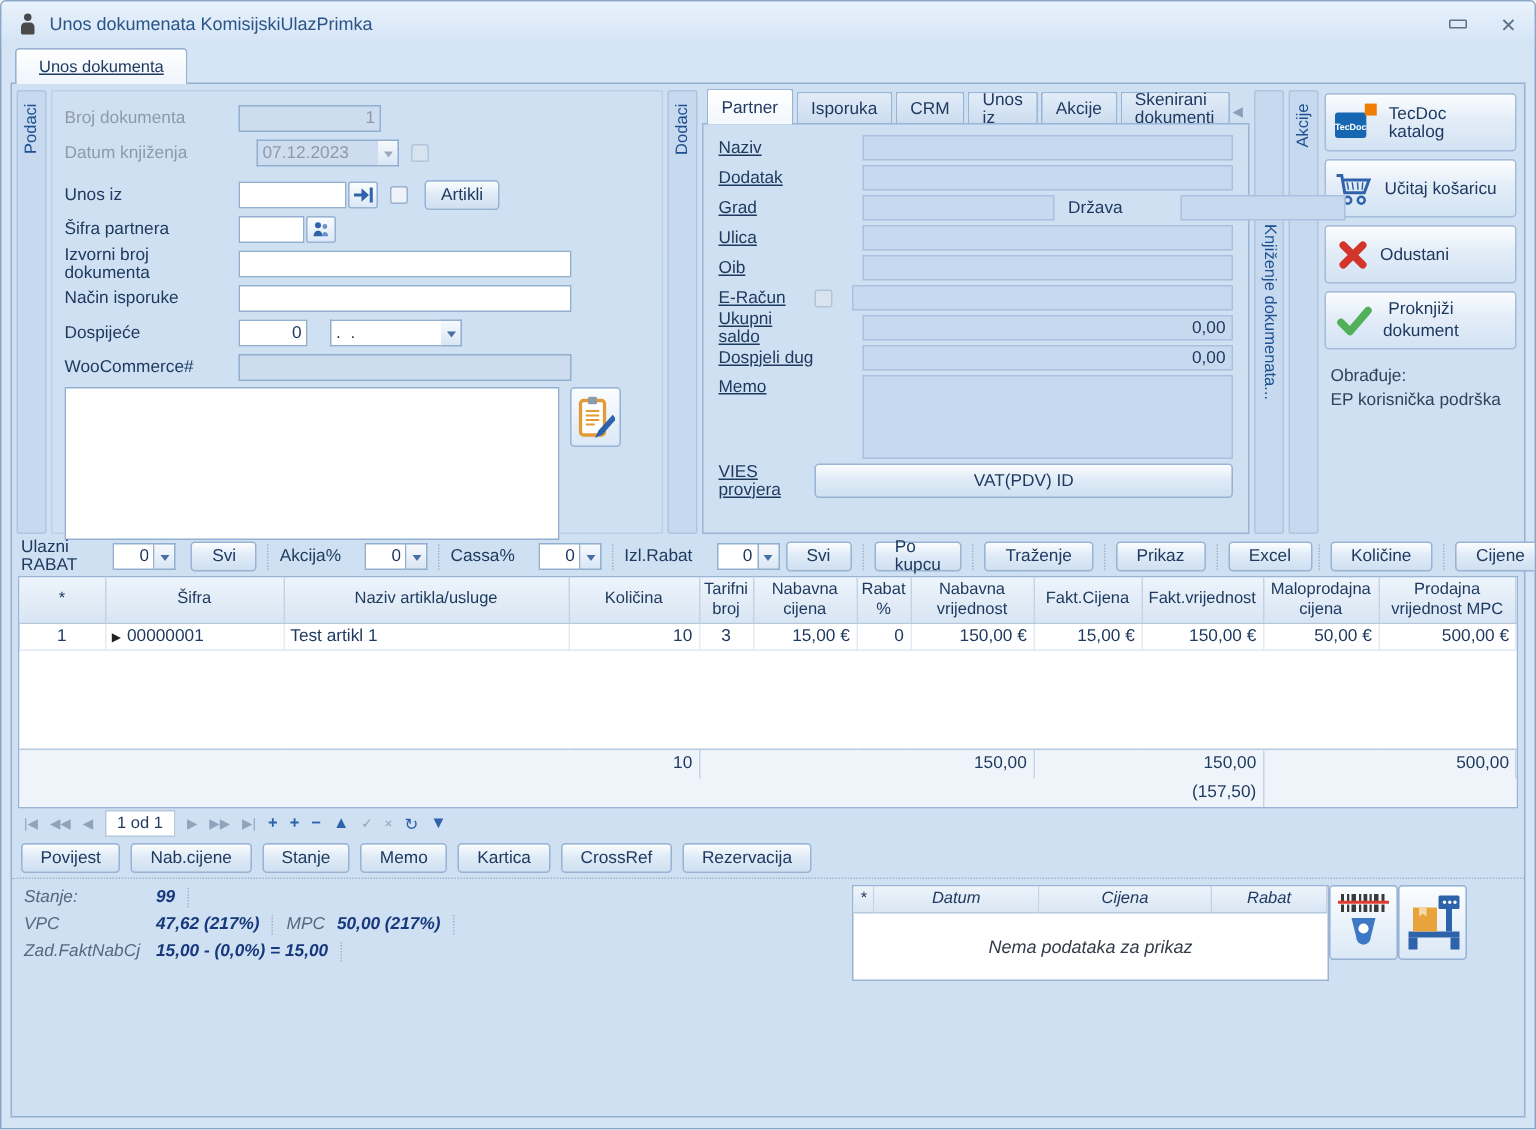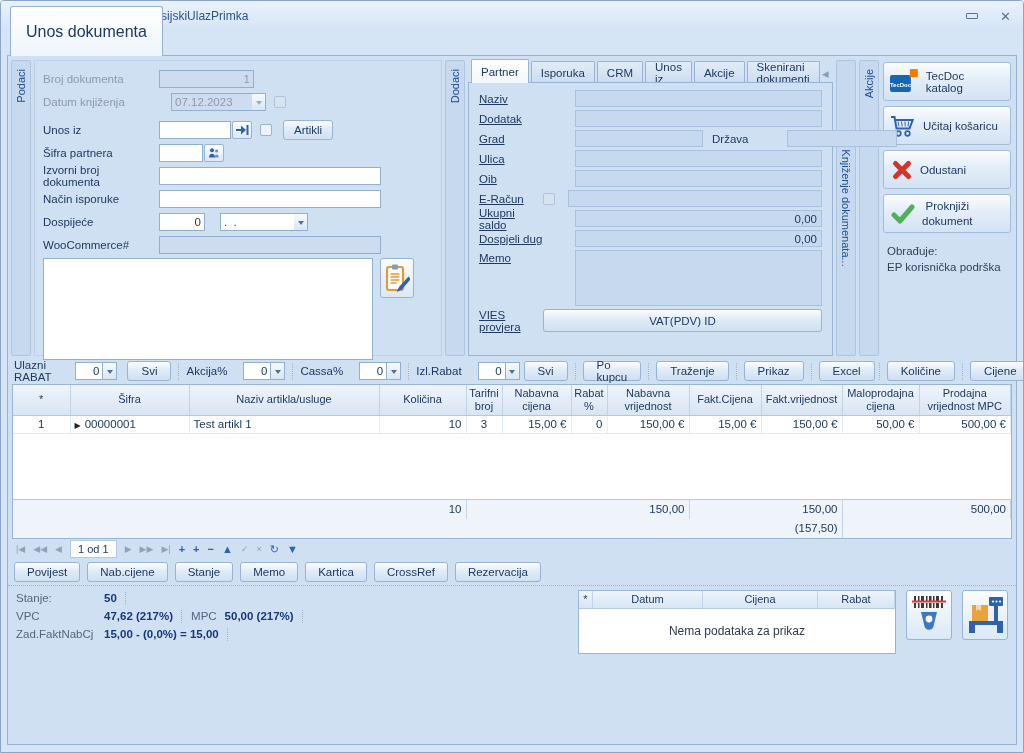--- a/index.html
+++ b/index.html
@@ -10,23 +10,23 @@
             background:linear-gradient(#e9f2fc,#d3e3f5);}
   .app-icon{width:11px;height:15px;position:relative;flex:0 0 auto;}
   .app-icon::before{content:"";position:absolute;left:3px;top:0;width:5px;height:5px;border-radius:50%;background:#4a4a4a;}
   .app-icon::after{content:"";position:absolute;left:1px;top:6px;width:9px;height:8px;border-radius:3px 3px 1px 1px;background:#4a4a4a;}
   .title{font-size:12px;color:#2a5586;}
   .winbtns{margin-left:auto;display:flex;gap:22px;align-items:center;color:#5d7288;}
   .minbtn{width:10px;height:4px;border:1px solid #5d7288;border-radius:1px;}
   .closebtn{font-size:13px;line-height:1;}
   
   .tabrow{height:25px;display:flex;align-items:flex-end;padding-left:9px;}
-  .main-tab{height:23px;padding:13px 15px;display:flex;align-items:center;font-size:16px;
+  .main-tab{height:23px;padding:0 15px;display:flex;align-items:center;font-size:11px;
             background:linear-gradient(#ffffff,#eef5fc);border:1px solid #97b1cf;border-bottom:none;
-            border-radius:3px 3px 0 0;position:relative;z-index:2;}
+            border-radius:3px 3px 0 0;position:relative;z-index:2;text-decoration:underline;}
   .page{position:absolute;top:54px;left:6px;right:6px;bottom:7px;border:1px solid #97b1cf;
         background:#cfe0f2;display:flex;flex-direction:column;z-index:1;}
   
   .vstrip{width:18px;background:#c6d9ee;border:1px solid #aec5e0;border-radius:2px;position:relative;flex:0 0 auto;}
   .vstrip .vtxt{position:absolute;left:50%;font-size:11px;color:#1d4f91;white-space:nowrap;}
   .vtxt.up{top:8px;writing-mode:vertical-rl;transform:translateX(-50%) rotate(180deg);}
   .vtxt.down{top:50%;writing-mode:vertical-rl;transform:translate(-50%,-50%);}
   
   .top{height:302px;display:flex;gap:3px;padding:4px 3px 2px 3px;box-sizing:border-box;}
   .panel-left{width:408px;background:#cfe0f2;border:1px solid #bed0e8;padding:8px 6px 6px 8px;box-sizing:border-box;flex:0 0 auto;}
@@ -94,21 +94,21 @@
   .sumtab tr.l2 td{background:#eef4fa;}
   .sumtab td.v{border-right:1px solid #c5d5e8;}
   
   .nav{height:21px;display:flex;align-items:center;gap:8px;padding:0 8px;font-size:11px;flex:0 0 auto;}
   .nv{color:#8fa3bb;font-size:9px;}
   .nv.on{color:#2e62ab;font-size:11px;}
   .nv.pg{color:#1f3a60;background:#fff;border:1px solid #b5c9de;font-size:11px;padding:0 7px;height:16px;display:flex;align-items:center;}
   
   .btabs{height:25px;display:flex;align-items:center;gap:7px;padding:0 6px;border-bottom:1px dotted #9fb4cc;flex:0 0 auto;}
   .btab{height:20px;padding:0 12px;}
-  .statusrow{flex:1;display:flex;padding:4px 6px 2px 8px;gap:10px;min-height:0;}
+  .statusrow{flex:1;display:flex;padding:4px 6px 2px 8px;min-height:0;font-style:italic;}
   .stat-left{width:552px;font-size:11.5px;flex:0 0 auto;}
   .sline{display:flex;align-items:center;height:17px;margin-bottom:1px;}
   .slabel{color:#55677e;width:88px;flex:0 0 auto;}
   .sval{font-weight:bold;color:#16387c;}
   .sdot{width:1px;height:13px;border-left:1px dotted #9fb4cc;margin:0 8px;}
   .mini{width:316px;border:1px solid #9ab4d5;background:#fff;display:flex;flex-direction:column;font-size:11px;flex:0 0 auto;height:62px;}
   .mini-head{display:flex;flex:0 0 18px;}
   .mini-head div{box-sizing:border-box;background:linear-gradient(#eef4fb,#d8e5f3);
                  border-right:1px solid #c2d3e6;border-bottom:1px solid #b5c9de;
                  display:flex;align-items:center;justify-content:center;color:#1f3a60;}
@@ -505,21 +505,21 @@
       <span class="btn btab">Memo</span>
       <span class="btn btab">Kartica</span>
       <span class="btn btab">CrossRef</span>
       <span class="btn btab">Rezervacija</span>
     </div>
 
     <div class="statusrow">
       <div class="stat-left">
         <div class="sline">
           <span class="slabel">Stanje:</span>
-          <span class="sval">50</span>
+          <span class="sval">99</span>
           <span class="sdot"></span>
         </div>
         <div class="sline">
           <span class="slabel">VPC</span>
           <span class="sval">47,62 (217%)</span>
           <span class="sdot"></span>
           <span style="color:#55677e;margin-right:8px">MPC</span>
           <span class="sval">50,00 (217%)</span>
           <span class="sdot"></span>
         </div>

